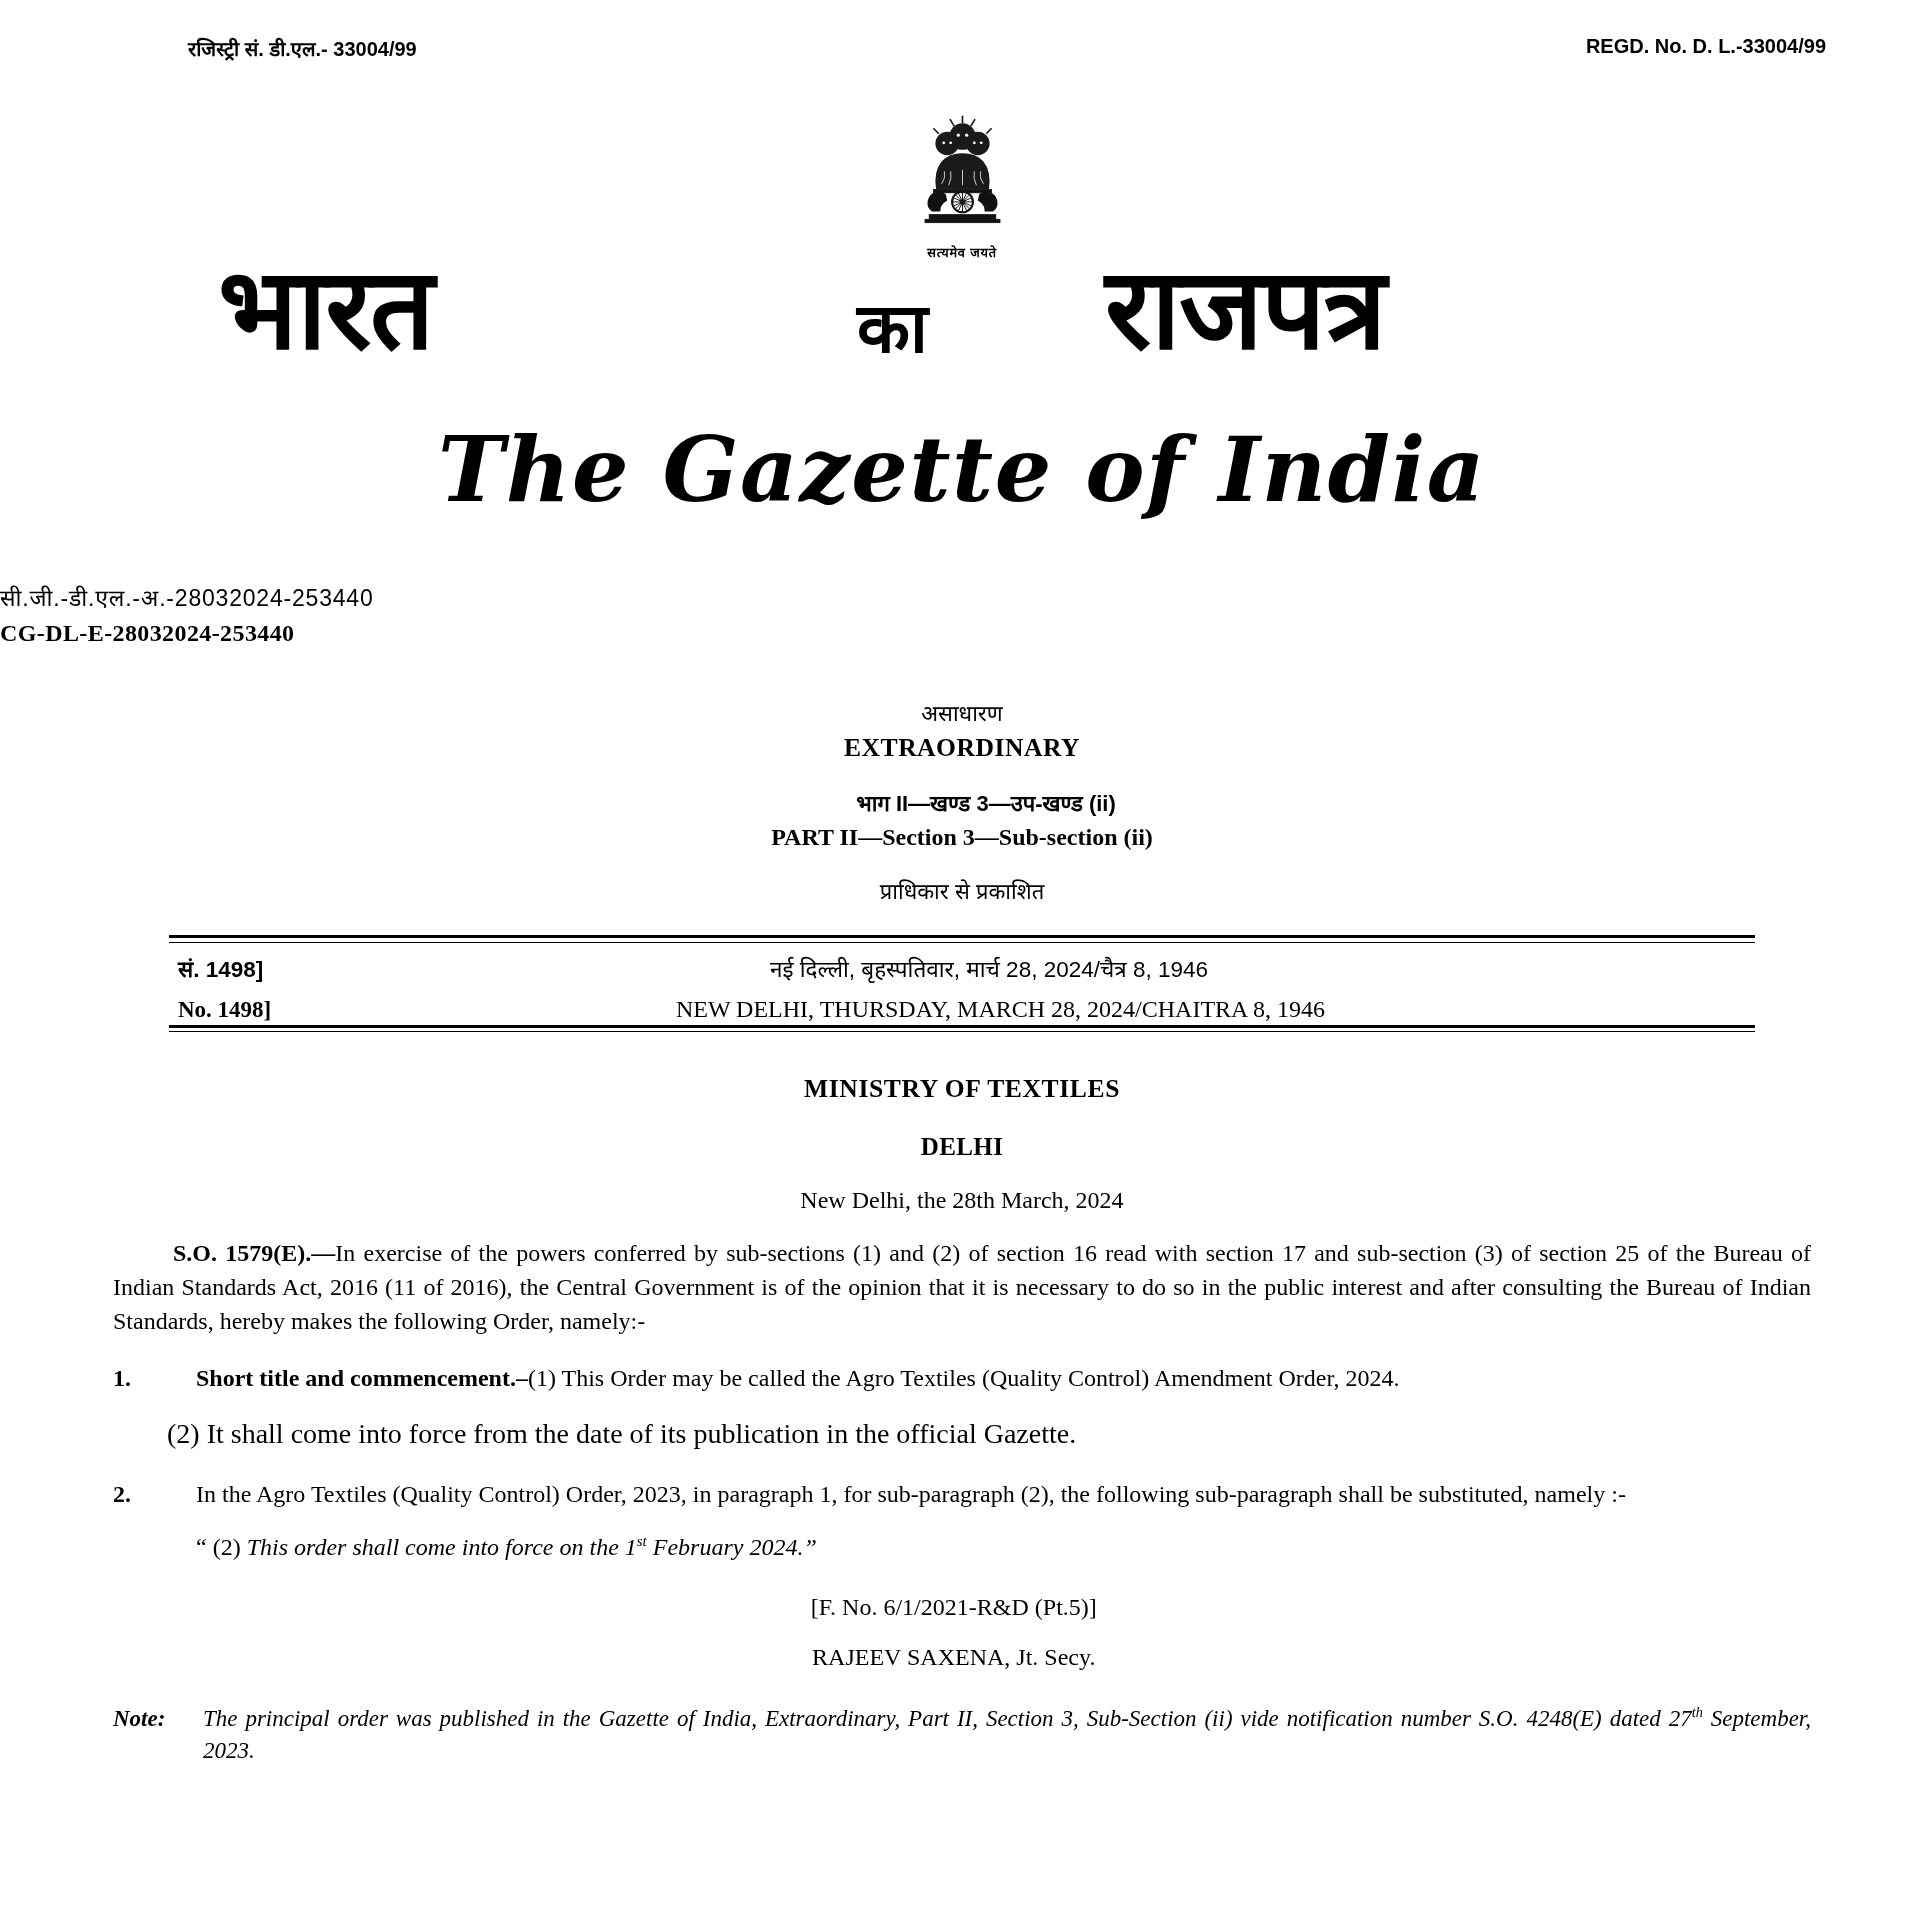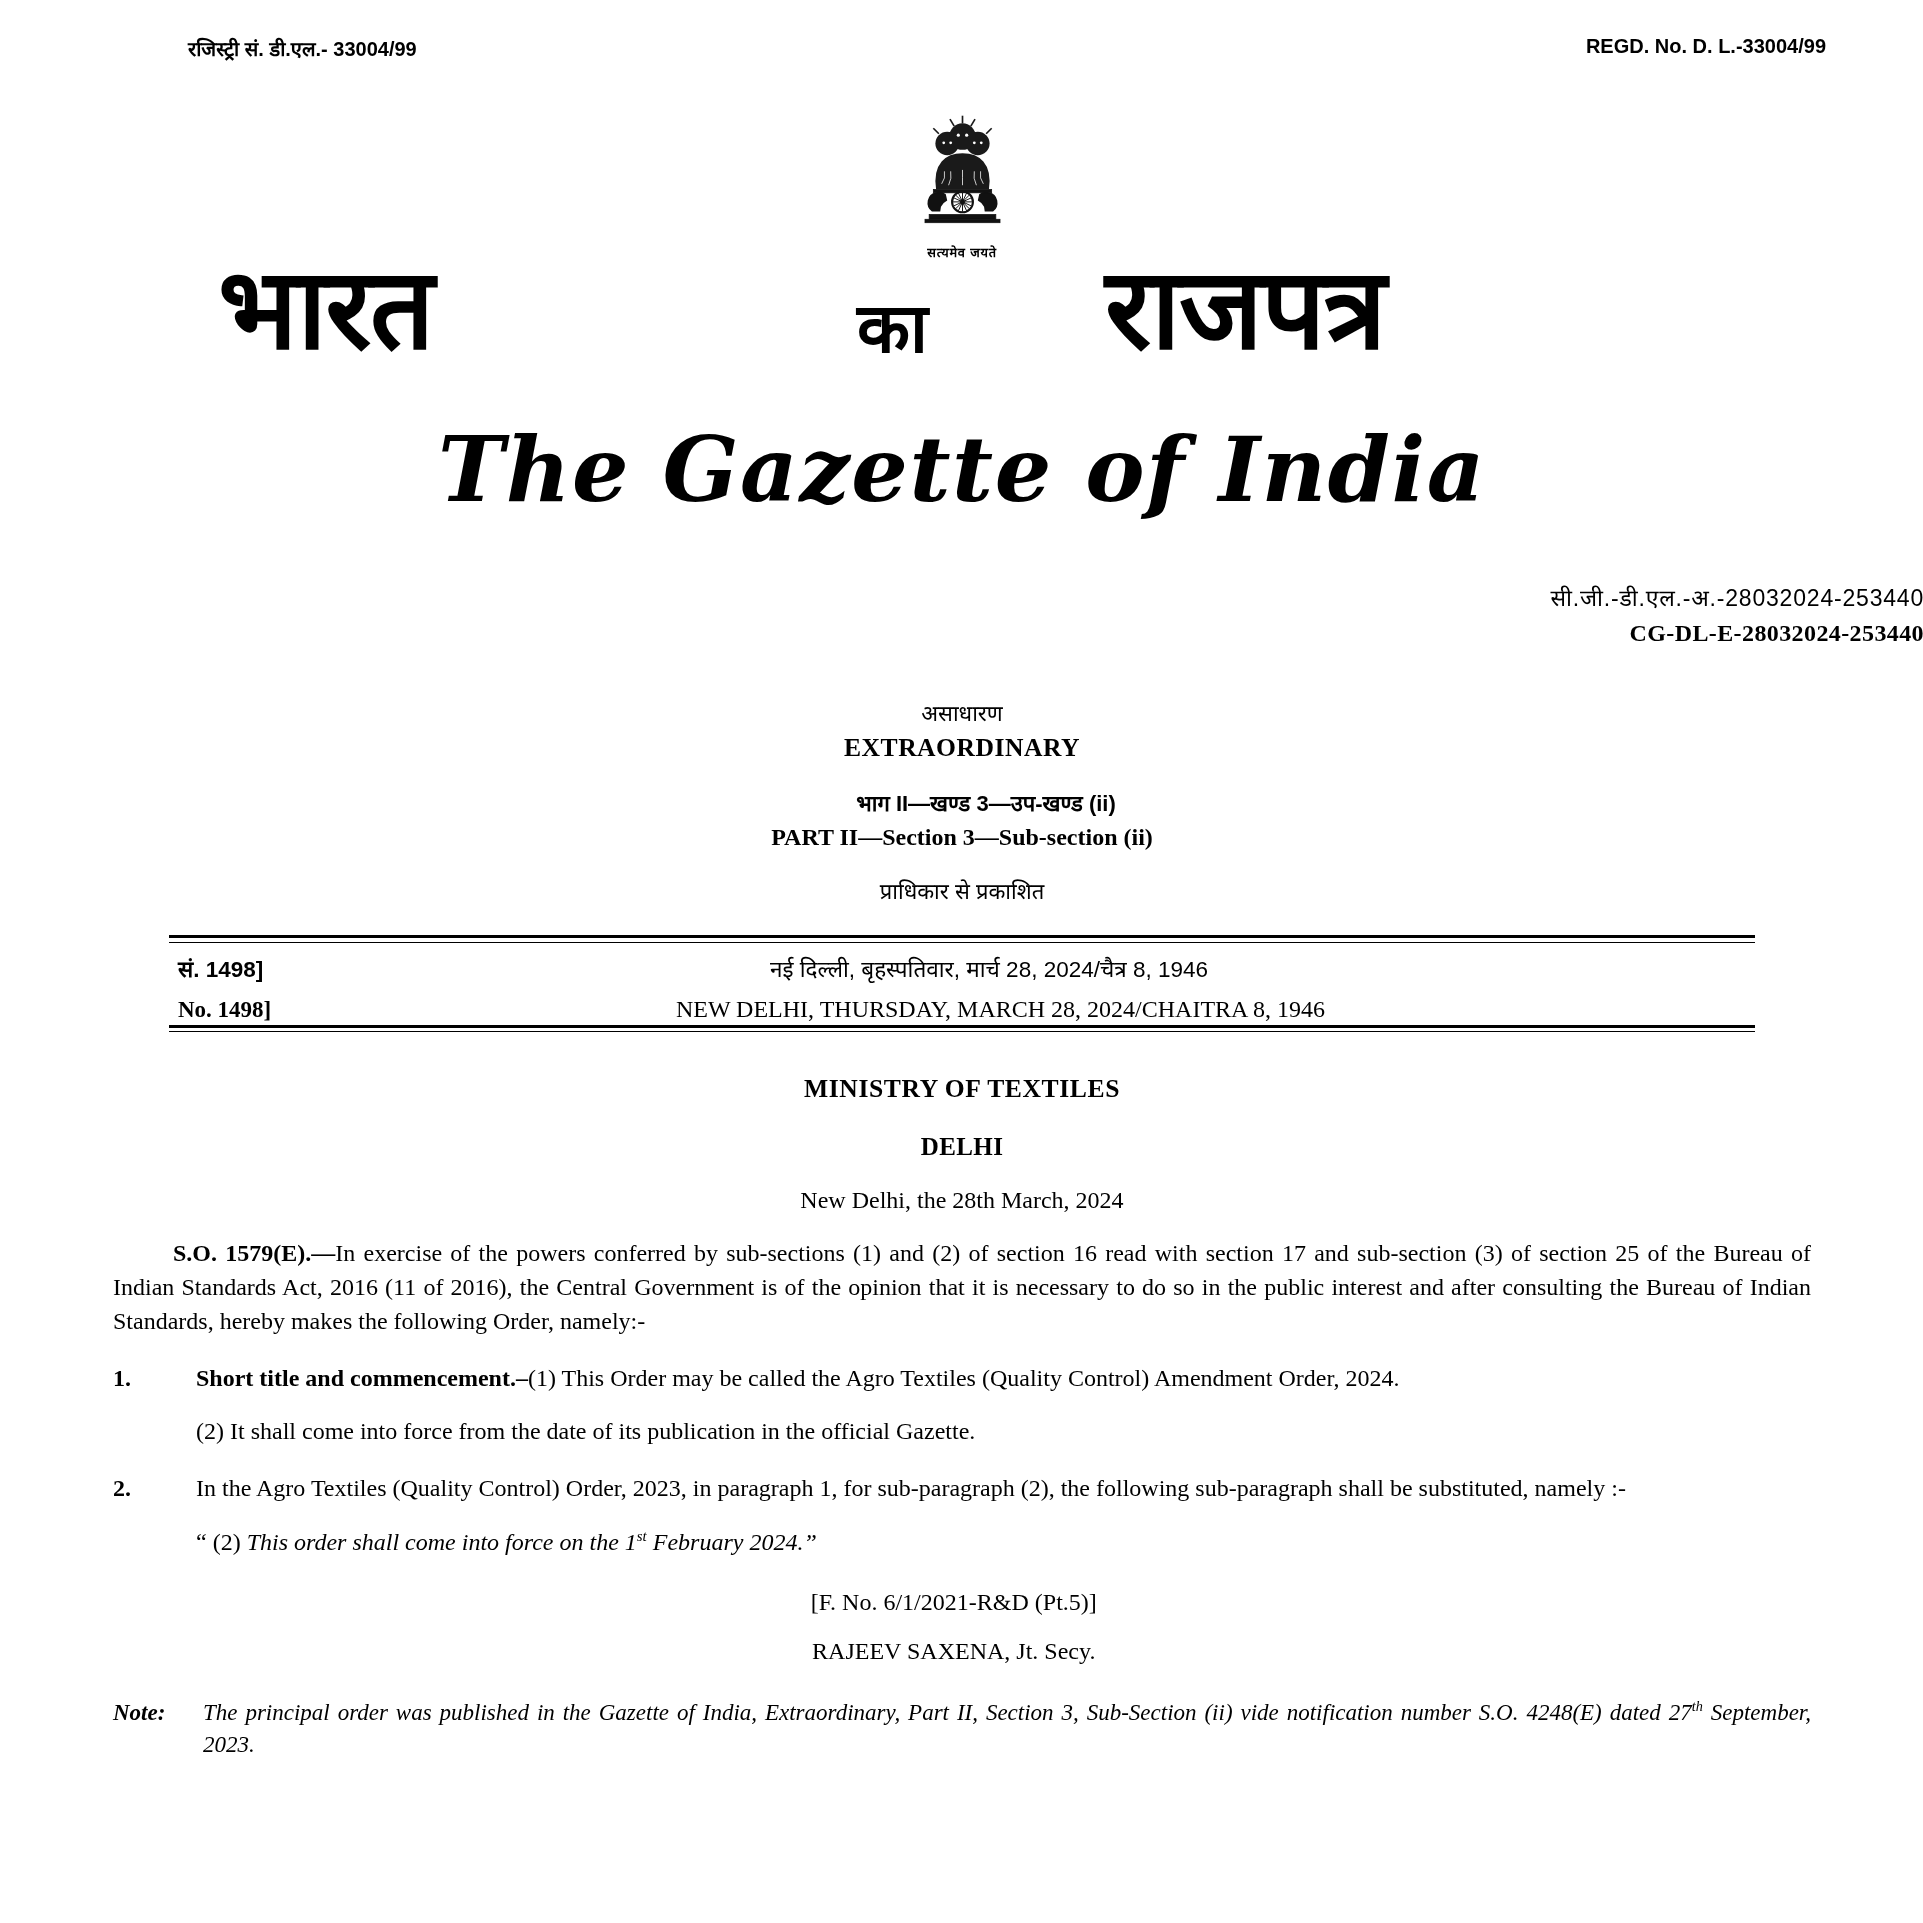--- a/index.html
+++ b/index.html
@@ -98,21 +98,21 @@
     font-family: "DejaVu Serif", serif;
     font-weight: bold;
     font-size: 89px;
     letter-spacing: 1.5px;
     margin-top: 13.5px;
     font-style: italic;
   }
 
   
   .cg-block {
-    text-align: right;
+    text-align: left;
     margin-top: 59px;
   }
   .cg-hi {
     font-family: "Liberation Sans", sans-serif;
     font-size: 23px;
     letter-spacing: 0.8px;
   }
   .cg-en {
     font-family: "Liberation Serif", serif;
     font-weight: bold;
@@ -244,23 +244,23 @@
   }
   .num {
     flex: 0 0 83px;
     font-weight: bold;
   }
   .numbered .content {
     flex: 1;
     text-align: justify;
   }
   .sub {
-    margin-left: 83px;
+    margin-left: 54px;
     margin-top: 19.5px;
-    font-size: 24px;
+    font-size: 28px;
     line-height: 1.42;
     text-align: justify;
   }
   .quoted {
     margin-left: 83px;
     margin-top: 22.5px;
     font-size: 24px;
   }
   .quoted i { font-style: italic; }
   sup { font-size: 0.62em; vertical-align: super; }

